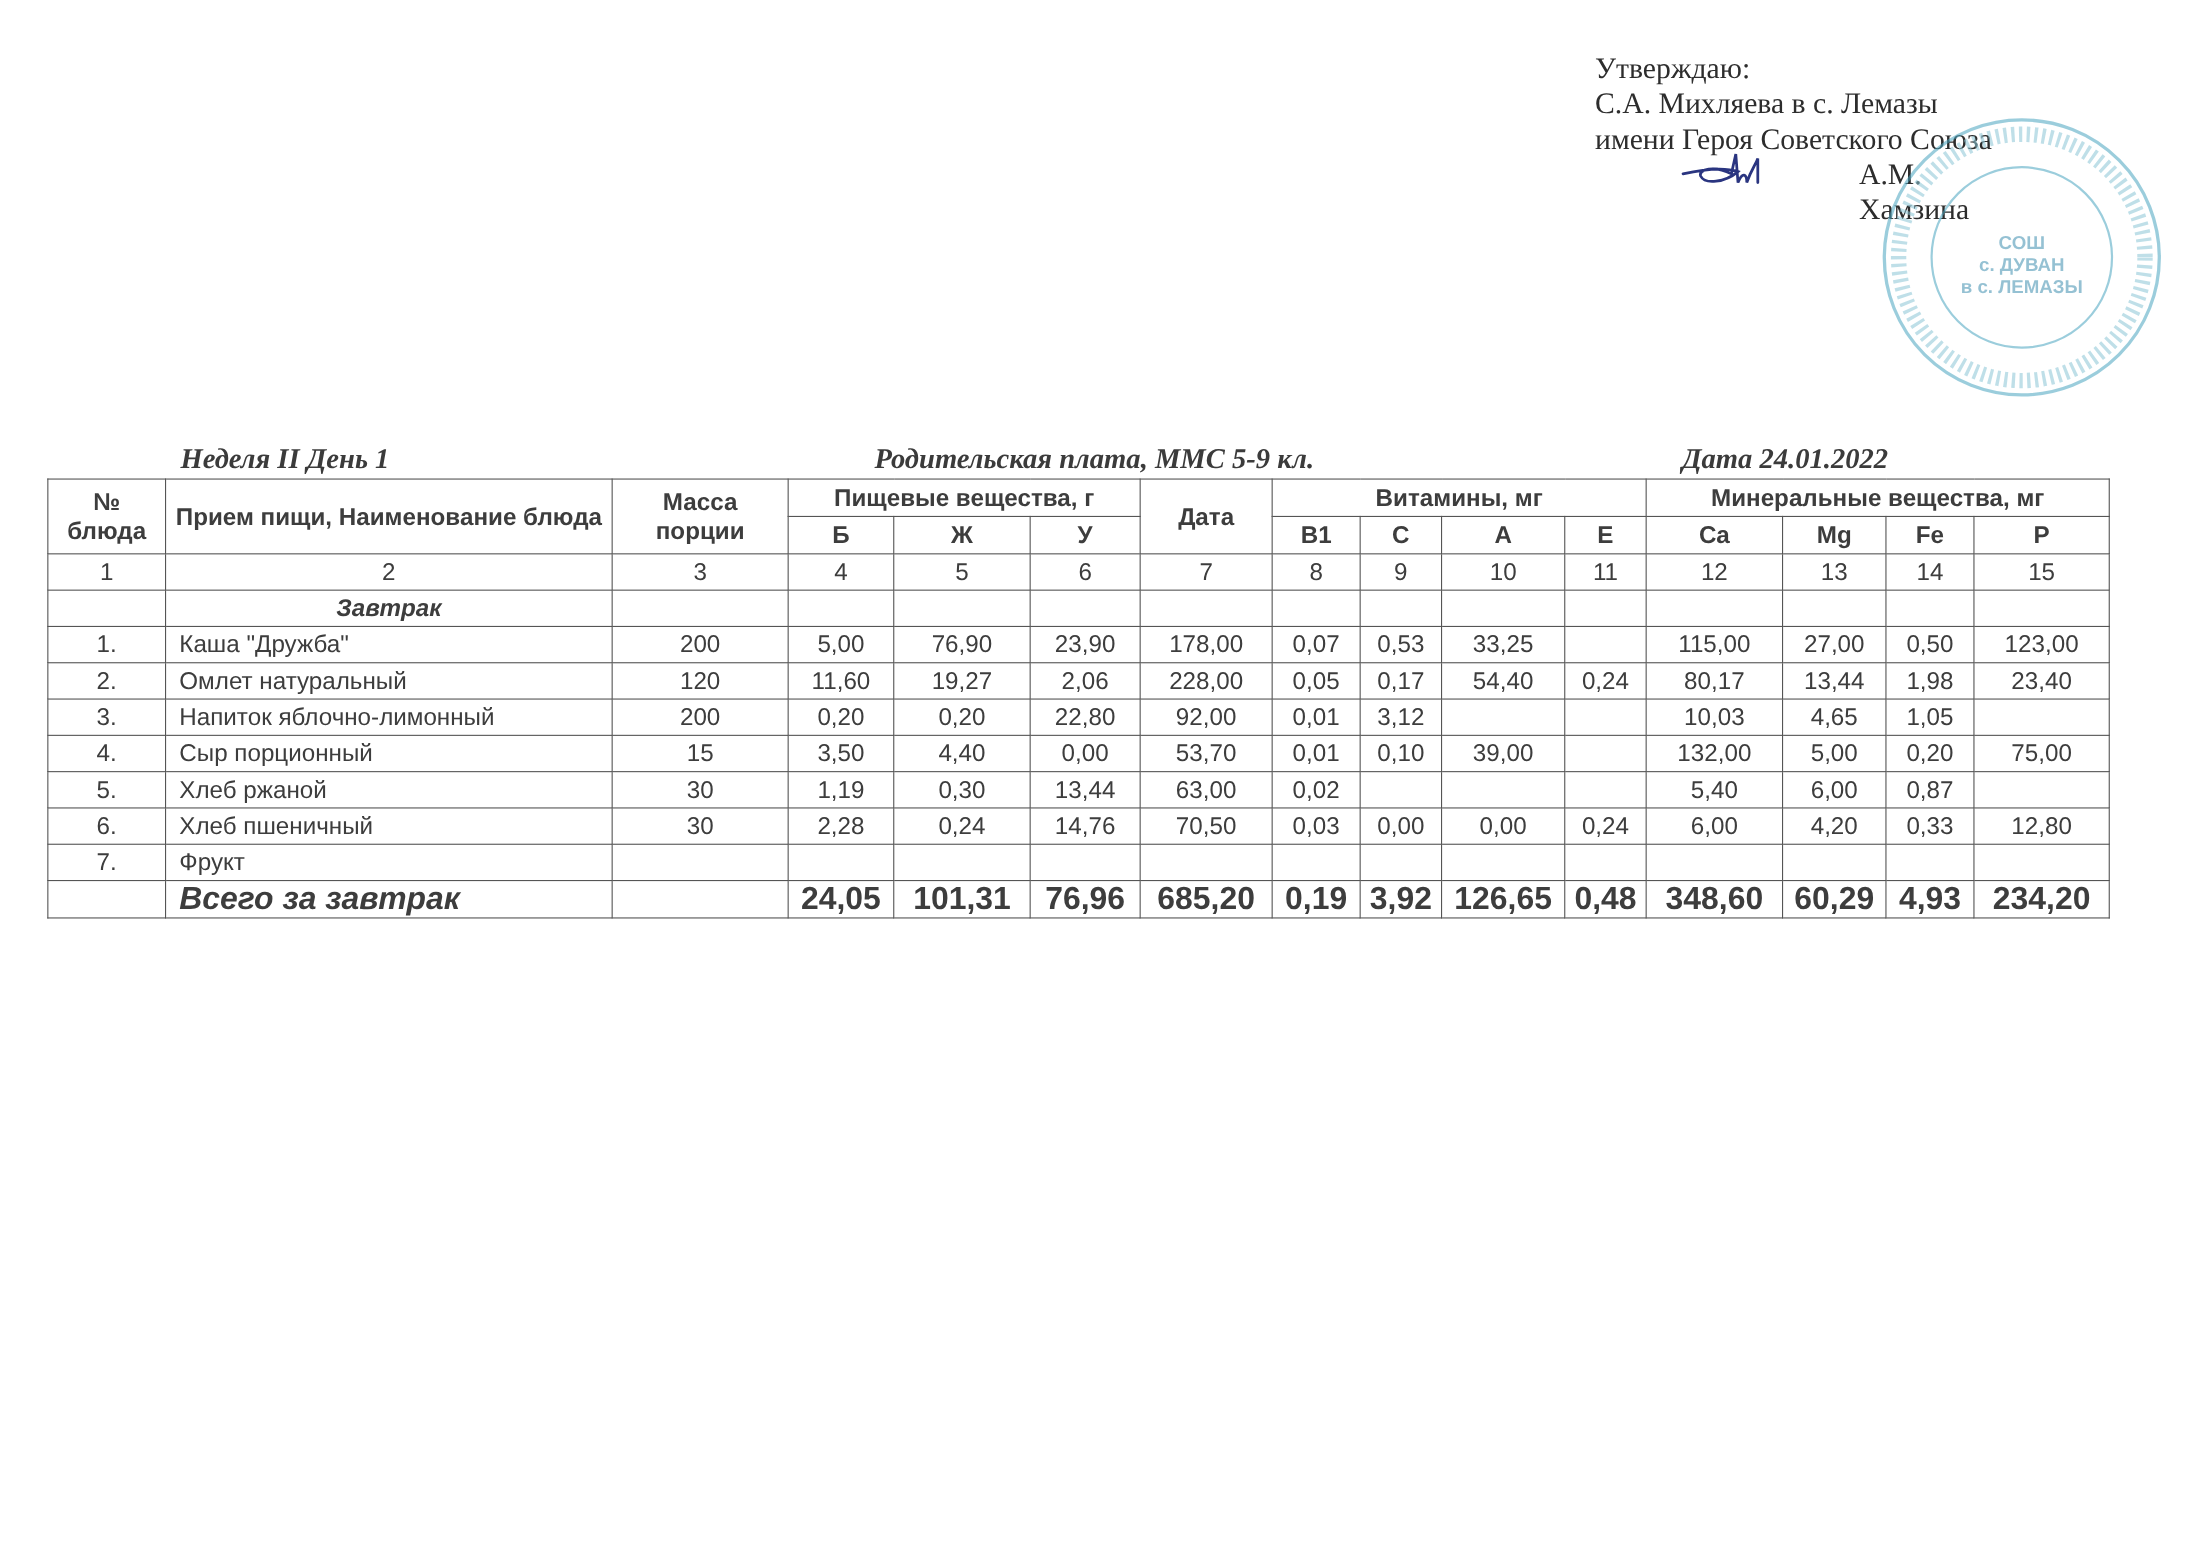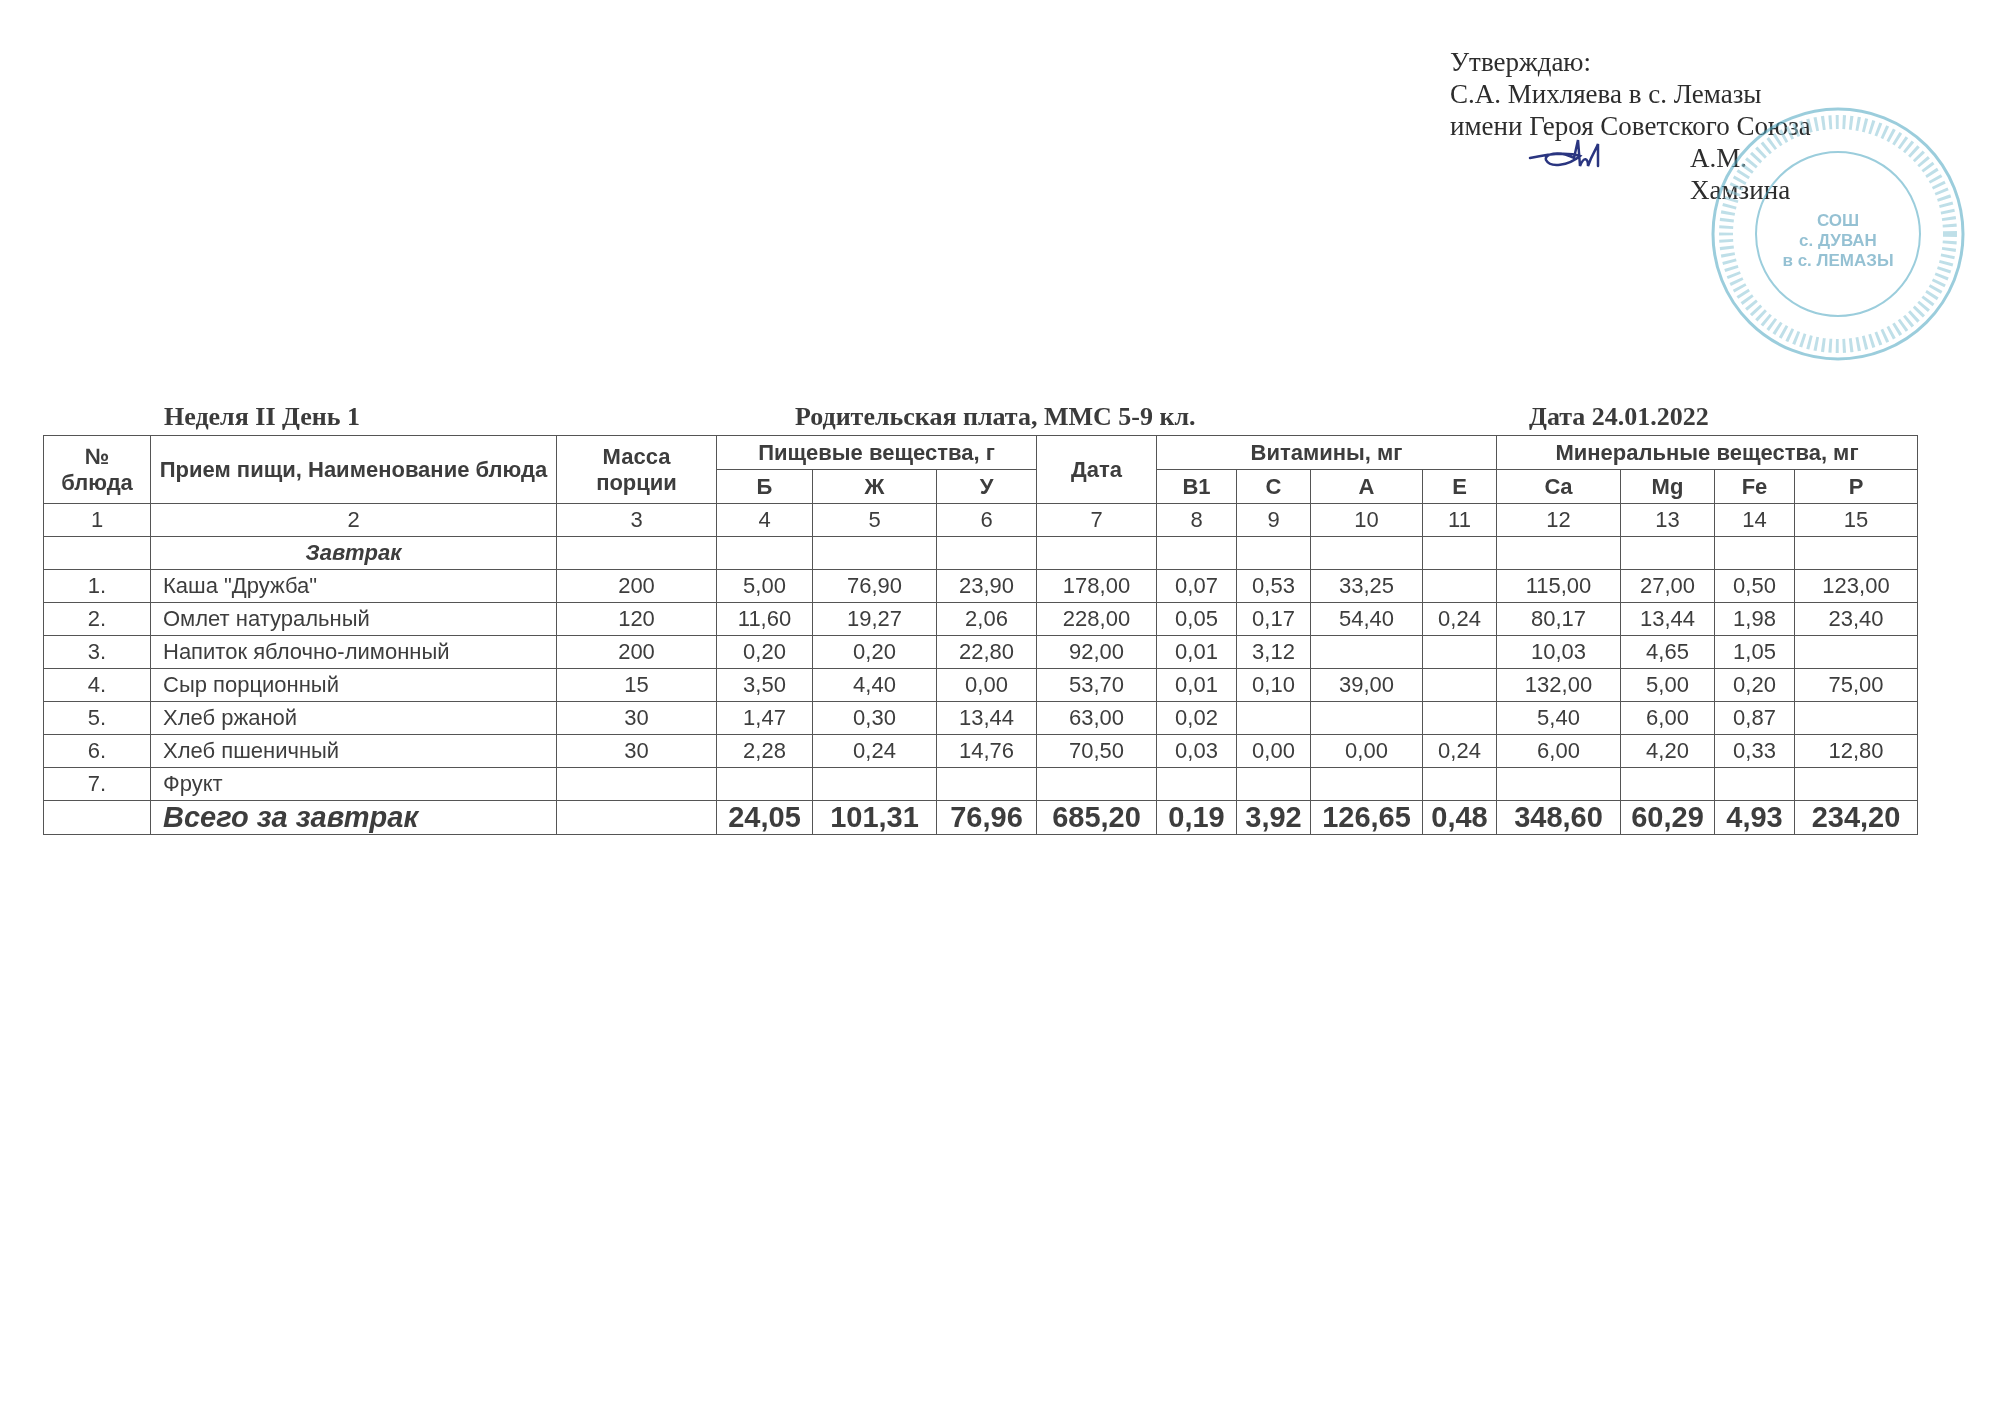--- a/index.html
+++ b/index.html
@@ -11,21 +11,21 @@
     position:absolute; left:1450px; top:46px;
     font-family:"Liberation Serif", serif; font-size:27px; line-height:32px; color:#2d2d2d;
   }
   .approval .line { white-space:nowrap; }
   .approval .sign-line { position:relative; height:32px; }
   .approval .signer { position:absolute; left:240px; top:0; }
   .signature { position:absolute; left:78px; top:-6px; width:90px; height:40px; }
   .stamp { position:absolute; left:1688px; top:104px; width:300px; height:260px; opacity:0.55; }
 
   .caption {
-    position:absolute; top:402px; font-family:"Liberation Serif", serif; font-weight:bold;
+    position:absolute; top:402px; font-family:"Liberation Serif", serif; font-style:italic; font-weight:bold;
     font-size:26px; color:#3b3b3b; white-space:nowrap;
   }
   .cap-week { left:164px; }
   .cap-title { left:795px; }
   .cap-date { left:1529px; }
 
   table.menu {
     position:absolute; left:43px; top:435px; border-collapse:collapse;
     font-family:"Liberation Sans", sans-serif; font-size:22px; color:#3d3d3d;
   }
@@ -209,21 +209,21 @@
         <td></td>
         <td>132,00</td>
         <td>5,00</td>
         <td>0,20</td>
         <td>75,00</td>
       </tr>
       <tr>
         <td>5.</td>
         <td class="name">Хлеб ржаной</td>
         <td>30</td>
-        <td>1,47</td>
+        <td>1,19</td>
         <td>0,30</td>
         <td>13,44</td>
         <td>63,00</td>
         <td>0,02</td>
         <td></td>
         <td></td>
         <td></td>
         <td>5,40</td>
         <td>6,00</td>
         <td>0,87</td>

